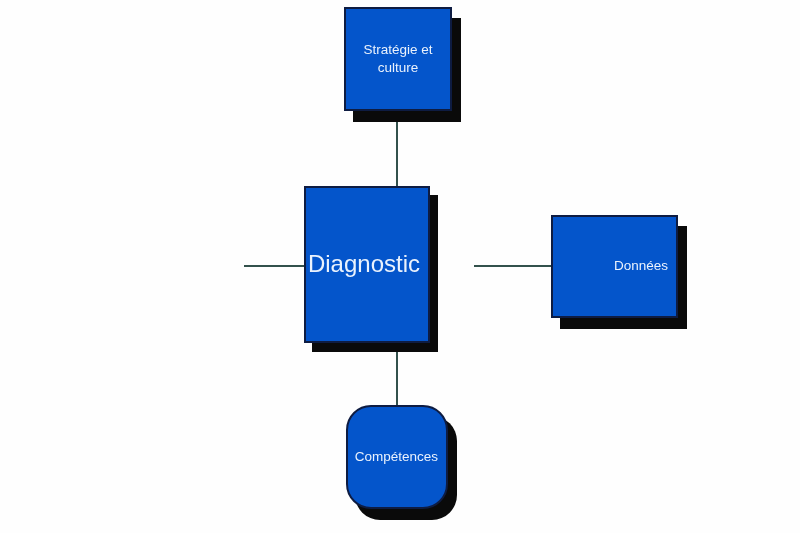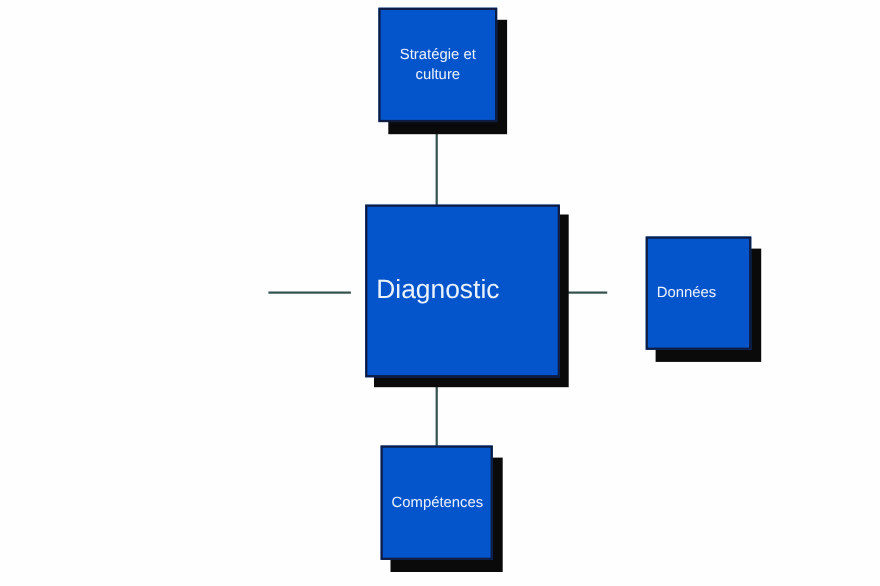--- a/index.html
+++ b/index.html
@@ -21,38 +21,38 @@
     width:800px;height:533px;
     background:var(--background);
   }
   .node{
     position:absolute;
     background:var(--node-fill);
     border:2px solid var(--node-border);
     box-shadow:9px 11px 0 var(--node-shadow);
     display:flex;
     align-items:center;
-    justify-content:flex-start;
+    justify-content:flex-end;
     text-align:center;
     color:var(--node-text);
     z-index:2;
   }
   .node .label{
     padding:0 8px;
     line-height:1.35;
   }
   .node-center{
-    left:332px;top:186px;width:177px;height:157px;
+    left:304px;top:186px;width:126px;height:157px;
     font-size:24px;
     box-shadow:8px 9px 0 var(--node-shadow);
   }
   .node-top{    left:344px;top:7px;   width:108px;height:104px; font-size:13.5px;}
   .node-left{   left:141px;top:215px; width:104px;height:103px; font-size:13.5px;}
-  .node-right{  left:551px;top:215px; width:96px;height:103px; font-size:13.5px;margin-left:36px;}
-  .node-bottom{ left:346px;top:405px; width:102px;height:104px; font-size:13.5px;}
+  .node-right{  left:551px;top:215px; width:127px;height:103px; font-size:13.5px;}
+  .node-bottom{ left:346px;top:405px; width:102px;height:104px; font-size:13.5px;border-radius:25px;}
   .connector{
     position:absolute;
     background:var(--connector);
     z-index:1;
   }
   .connector-top{    left:396px;top:111px;width:2px;height:76px;}
   .connector-bottom{ left:396px;top:342px;width:2px;height:64px;}
   .connector-left{   left:244px;top:265px;width:75px;height:2px;}
   .connector-right{  left:474px;top:265px;width:78px;height:2px;}
 </style>

